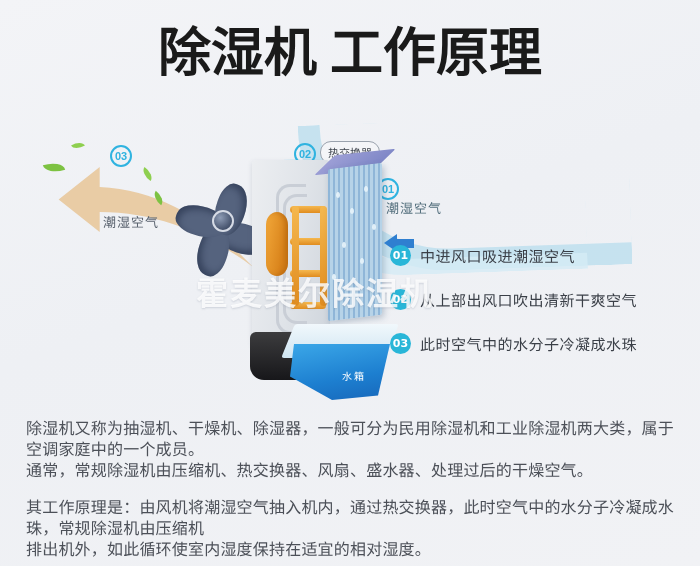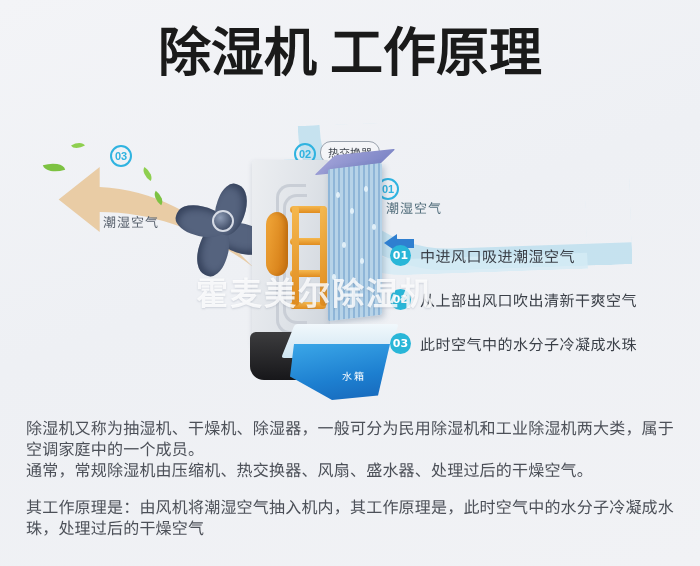--- a/index.html
+++ b/index.html
@@ -423,17 +423,18 @@
   </div>
 
   <div class="watermark">霍麦美尔除湿机</div>
 
   <div class="copy">
     <p class="para">
       <span>除湿机又称为抽湿机、干燥机、除湿器，一般可分为民用除湿机和工业除湿机两大类，属于空调家庭中的一个成员。</span>
       <span>通常，常规除湿机由压缩机、热交换器、风扇、盛水器、处理过后的干燥空气。</span>
     </p>
     <p class="para">
-      <span>其工作原理是：由风机将潮湿空气抽入机内，其工作原理是，此时空气中的水分子冷凝成水珠，处理过后的干燥空气</span>
+      <span>其工作原理是：由风机将潮湿空气抽入机内，通过热交换器，此时空气中的水分子冷凝成水珠，常规除湿机由压缩机</span>
+      <span>排出机外，如此循环使室内湿度保持在适宜的相对湿度。</span>
     </p>
   </div>
 
 </div>
 
 </body></html>

